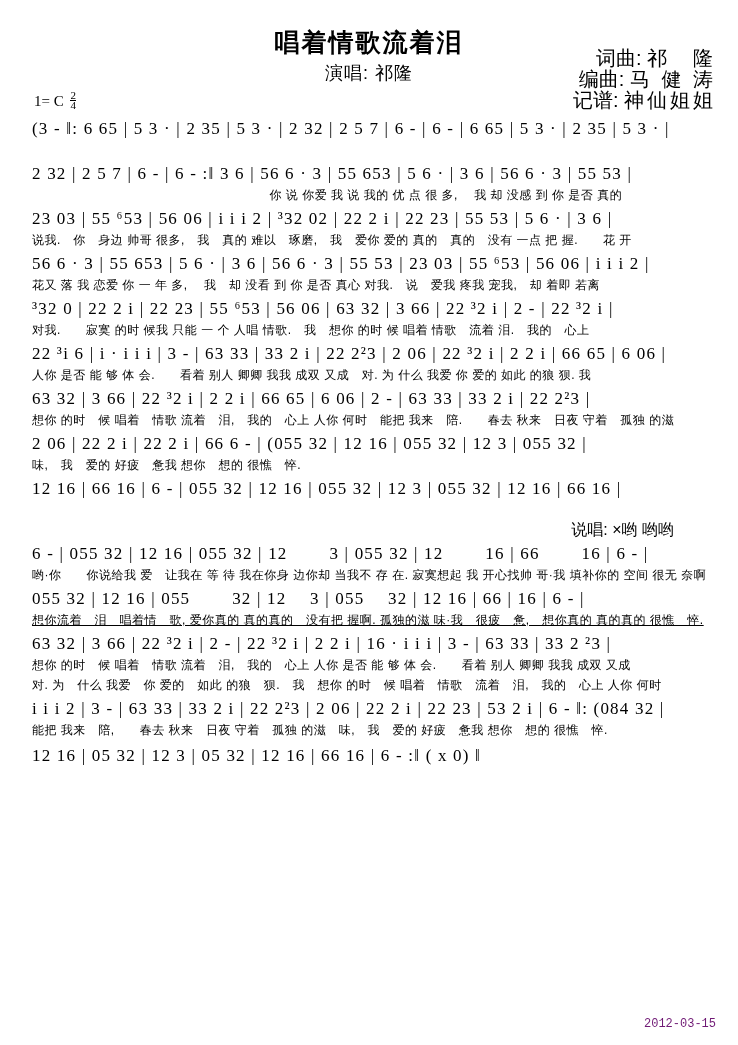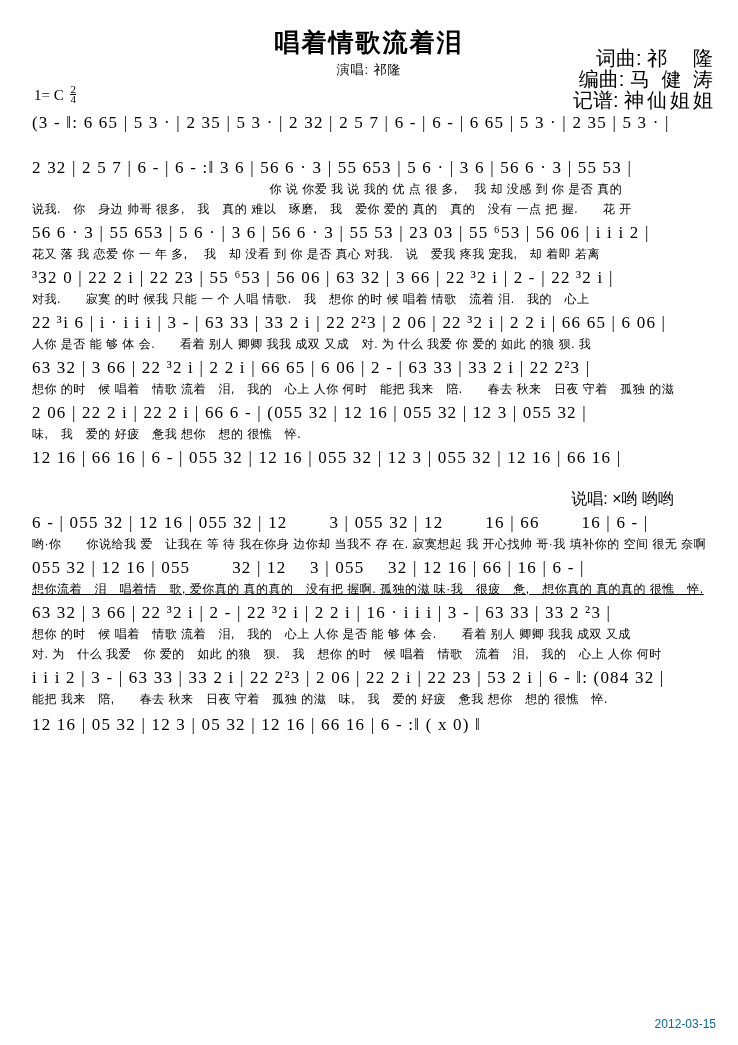--- a/index.html
+++ b/index.html
@@ -26,21 +26,21 @@
     text-align: center;
     font-family: "Liberation Sans", sans-serif;
     font-weight: bold;
     font-size: 25px;
     letter-spacing: 2px;
     margin: 8px 0 2px 0;
   }
   .singer {
     text-align: center;
     font-family: "Liberation Sans", sans-serif;
-    font-size: 13px;
+    font-size: 18px;
     margin-bottom: 2px;
     letter-spacing: 1px;
   }
   .credits {
     position: absolute;
     right: 22px;
     top: 48px;
     font-family: "Liberation Sans", sans-serif;
     font-size: 20px;
     line-height: 21px;
@@ -102,23 +102,23 @@
     font-size: 16px;
     text-align: right;
     margin-right: 38px;
     margin-top: -2px;
     margin-bottom: 1px;
   }
   .date {
     position: absolute;
     right: 22px;
     bottom: 14px;
-    font-family: Liberation Sans, sans-serif;
+    font-family: Liberation Mono, monospace;
     font-size: 12px;
-    color: #0369a1;
+    color: #701a75;
   }
   .note-pad-top { padding-top: 2px; }
 </style>
 </head>
 <body>
 
 <div class="page">
 
   <div class="title">唱着情歌流着泪</div>
   <div class="singer">演唱: 祁隆</div>
@@ -152,20 +152,21 @@
       <div class="notes">(3 - ‖: 6 65 | 5 3 · | 2 35 | 5 3 · | 2 32 | 2 5 7 | 6 - | 6 - | 6 65 | 5 3 · | 2 35 | 5 3 · |</div>
       <div class="lyrics"></div>
     </div>
 
     <div class="sysrow">
       <div class="notes">2 32 | 2 5 7 | 6 - | 6 - :‖ 3 6 | 56 6 · 3 | 55 653 | 5 6 · | 3 6 | 56 6 · 3 | 55  53 |</div>
       <div class="lyrics">　　　　　　　　　　　　　　　　　　　你 说 你爱 我 说 我的 优 点 很 多,　 我 却 没感 到 你 是否 真的</div>
     </div>
 
     <div class="sysrow">
+      <div class="notes">23  03 | 55 ⁶53 | 56 06 | i i  i 2 | ³32 02 | 22  2 i | 22  23 | 55  53 | 5 6 · | 3  6 |</div>
       <div class="lyrics">说我.　你　身边 帅哥 很多,　我　真的 难以　琢磨,　我　爱你 爱的 真的　真的　没有 一点 把 握.　　花 开</div>
     </div>
 
     <div class="sysrow">
       <div class="notes">56 6 · 3 | 55 653 | 5 6 · | 3  6 | 56 6 · 3 | 55 53 | 23 03 | 55 ⁶53 | 56 06 | i i  i 2 |</div>
       <div class="lyrics">花又 落 我 恋爱 你 一 年 多,　 我　却 没看 到 你 是否 真心 对我.　说　爱我 疼我 宠我,　却 着即 若离</div>
     </div>
 
     <div class="sysrow">
       <div class="notes">³32  0 | 22  2 i | 22  23 | 55 ⁶53 | 56  06 | 63  32 | 3  66 | 22 ³2 i | 2  - | 22 ³2 i |</div>

